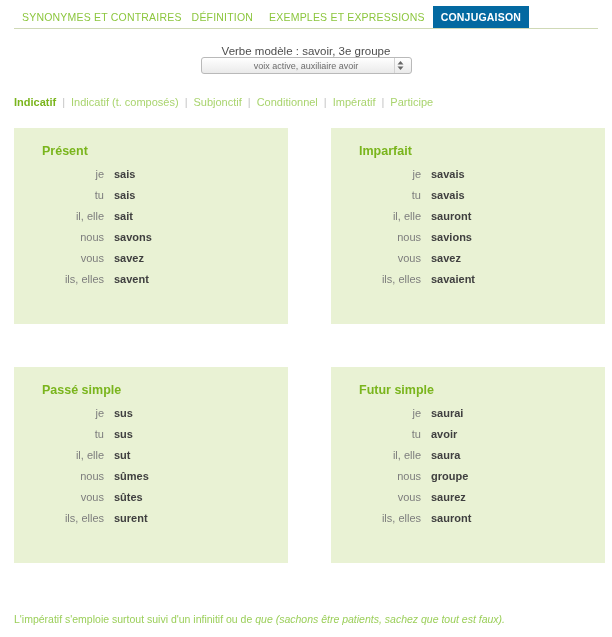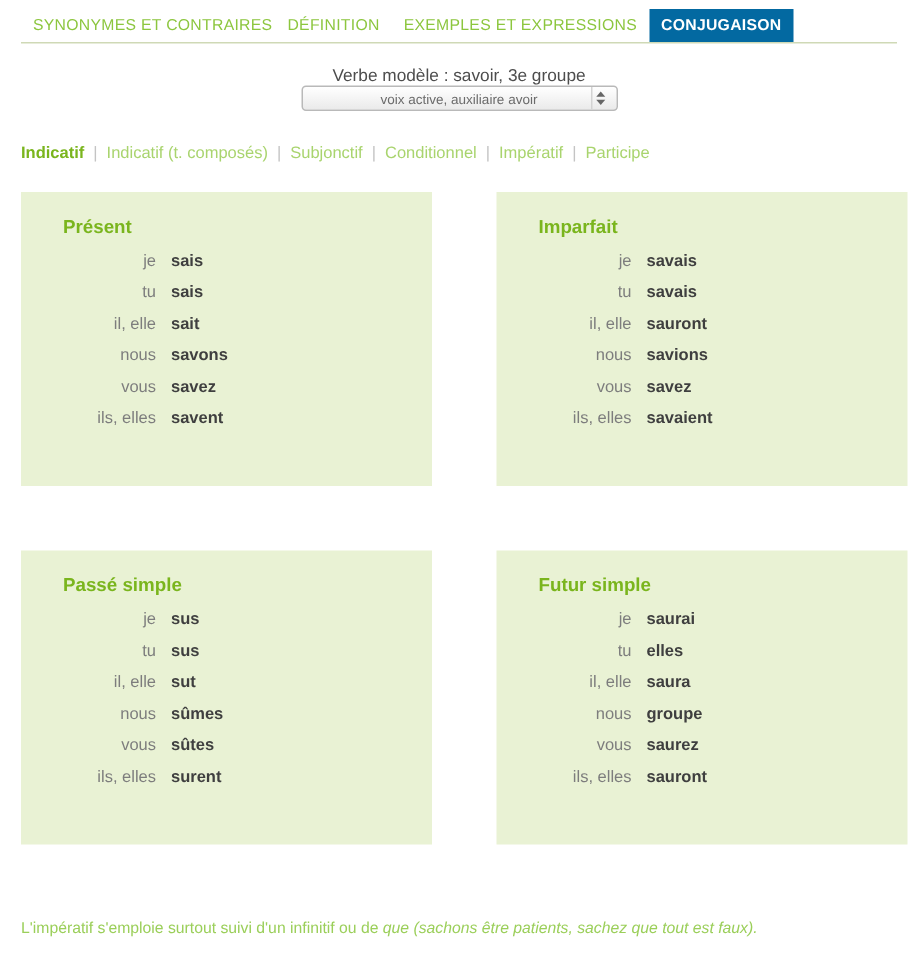--- a/index.html
+++ b/index.html
@@ -292,21 +292,21 @@
     </div>
 
     <div class="tense-card">
       <div class="tense-title">Futur simple</div>
       <div class="conj-row">
         <span class="pron">je</span>
         <span class="verb">saurai</span>
       </div>
       <div class="conj-row">
         <span class="pron">tu</span>
-        <span class="verb">elles</span>
+        <span class="verb">avoir</span>
       </div>
       <div class="conj-row">
         <span class="pron">il, elle</span>
         <span class="verb">saura</span>
       </div>
       <div class="conj-row">
         <span class="pron">nous</span>
         <span class="verb">groupe</span>
       </div>
       <div class="conj-row">

